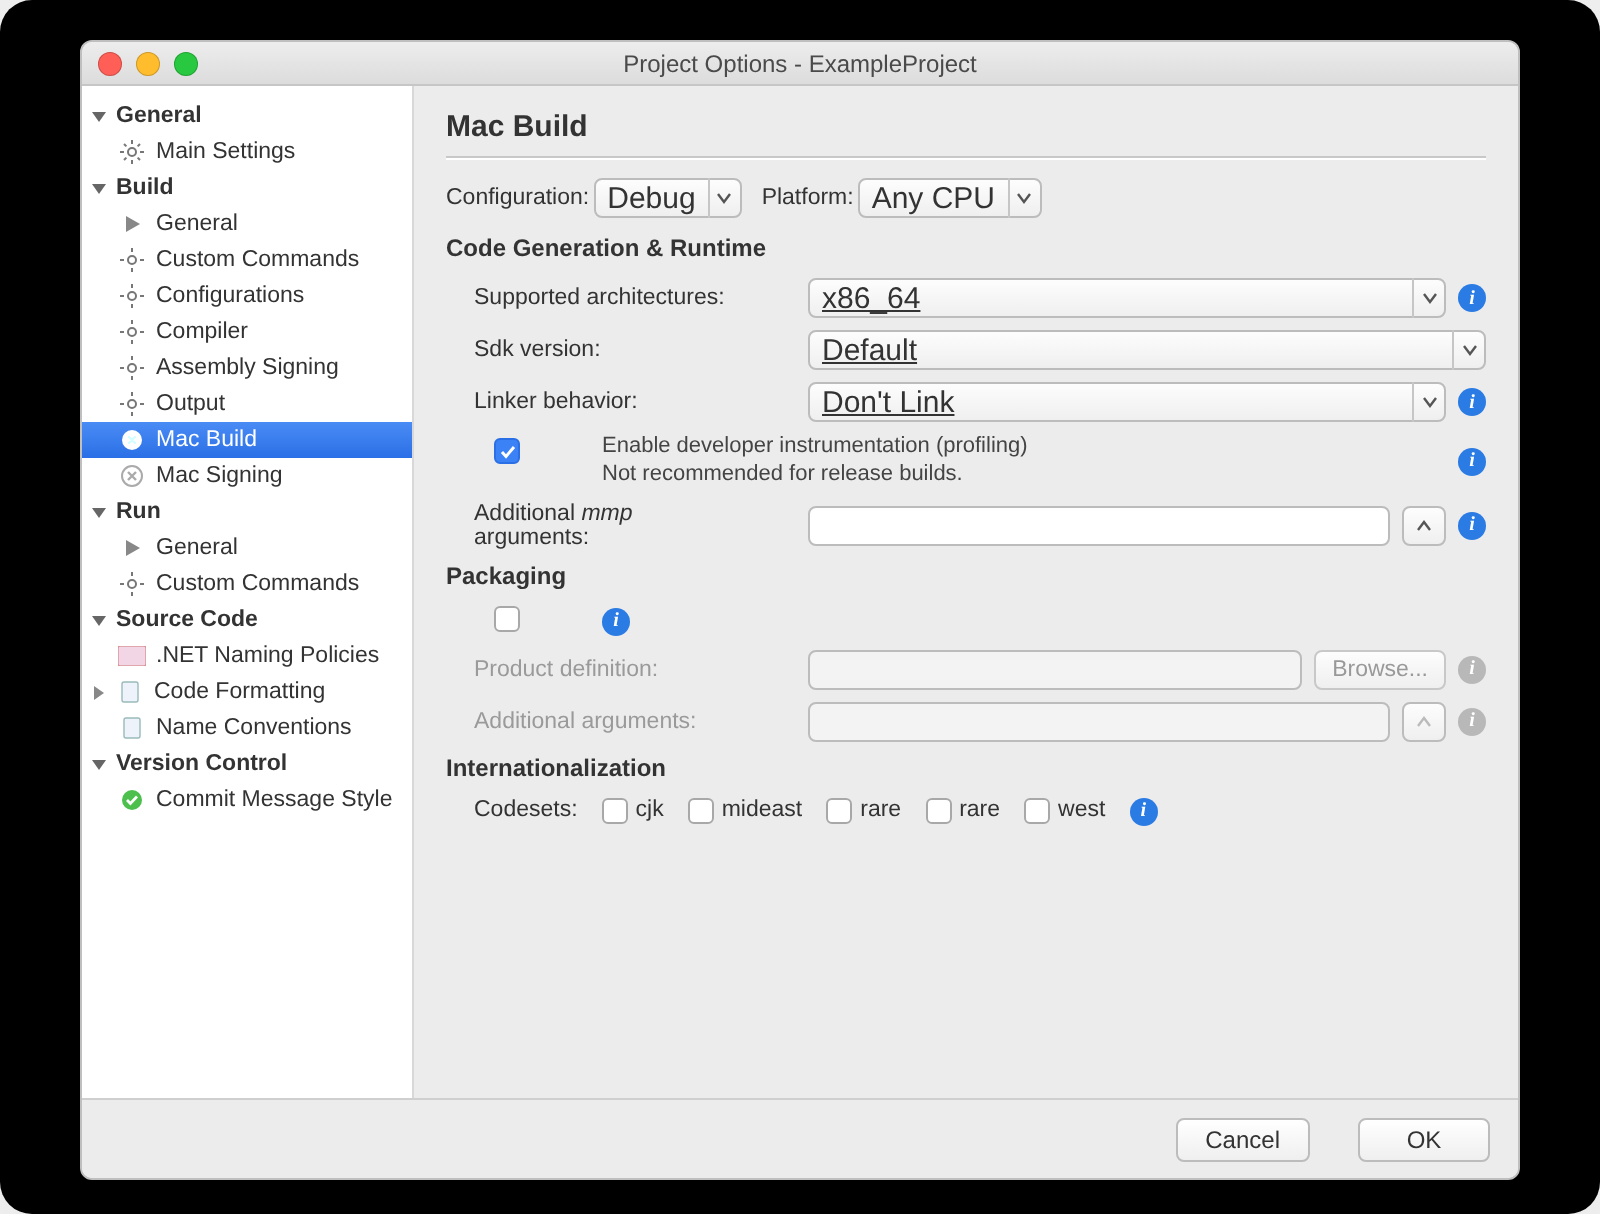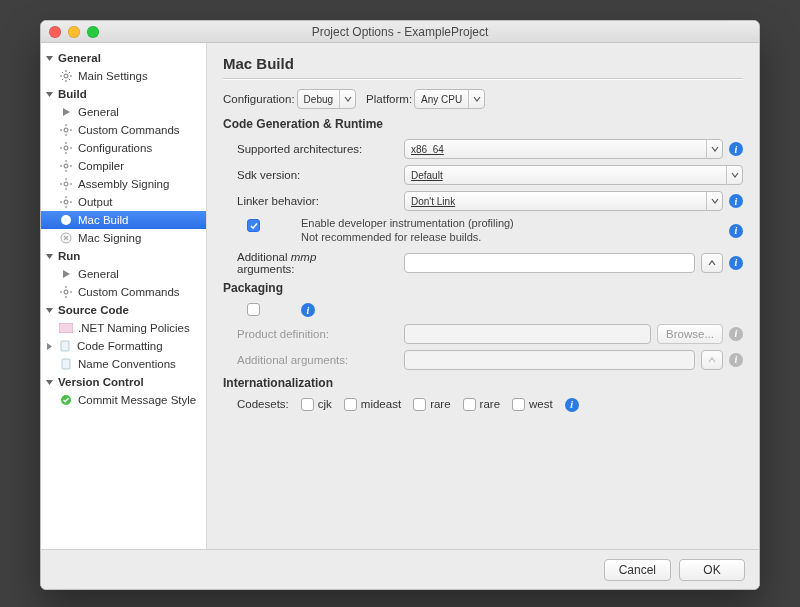--- a/index.html
+++ b/index.html
@@ -1,58 +1,58 @@
 <!DOCTYPE html>
 <html><head>
 <meta charset="utf-8">
 <style>
   * { box-sizing: border-box; }
   html, body { margin:0; padding:0; font-family: -apple-system, "Helvetica Neue", Arial, sans-serif; font-size:12px; color:#333; background:#eee; }
-  .stage { width:800px; height:607px; margin:0 auto; position:relative; background:#404040; }
+  .stage { width:800px; height:607px; margin:0 auto; position:relative; background:#000000;border-radius:16px; }
   .window { position:absolute; left:40px; top:20px; width:720px; height:570px; background:#ececec; border:1px solid #bfbfbf; border-radius:6px; box-shadow:0 18px 38px rgba(0,0,0,0.35); overflow:hidden; }
   .titlebar { height:22px; background:linear-gradient(#ededed,#dcdcdc); border-bottom:1px solid #c6c6c6; display:flex; align-items:center; position:relative; }
   .traffic { position:absolute; left:8px; top:5px; display:flex; gap:7px; }
   .tl { width:12px; height:12px; border-radius:50%; box-shadow:inset 0 0 0 0.5px rgba(0,0,0,0.2); }
   .tl.red { background:#ff5f57; } .tl.yellow { background:#ffbd2e; } .tl.green { background:#28c940; }
   .title { flex:1; text-align:center; font-size:12px; color:#4a4a4a; }
   .body { display:flex; height:calc(100% - 22px - 40px); }
   .sidebar { width:166px; background:#fff; border-right:1px solid #d8d8d8; padding:6px 0; overflow:auto; }
   .grp-hd { display:flex; align-items:center; gap:4px; padding:3px 6px 3px 4px; font-weight:600; color:#333; font-size:11.5px; }
   .disclosure { width:9px; height:9px; display:inline-block; }
   .item { display:flex; align-items:center; gap:5px; padding:2px 6px 2px 18px; font-size:11.5px; color:#333; white-space:nowrap; }
   .item.selected { background:#2a6fe6; background:linear-gradient(#4a8cf5,#2a6fe6); color:#fff; }
   .item.selected .ico { filter:brightness(5); }
   .ico { width:14px; height:14px; display:inline-flex; align-items:center; justify-content:center; }
   .main { flex:1; padding:12px 16px 10px 16px; background:#ececec; overflow:auto; }
   h1.page-title { font-size:15px; font-weight:600; margin:0 0 6px 0; }
   .hr { height:1px; background:#c8c8c8; box-shadow:0 1px 0 #fff; margin:4px 0 10px 0; }
   .row { display:flex; align-items:center; gap:2px; margin-bottom:8px; }
   .lbl { font-size:11.5px; color:#333; }
   .select { display:inline-flex; align-items:center; background:linear-gradient(#fdfdfd,#efefef); border:1px solid #bcbcbc; border-radius:4px; height:20px; }
-  .select .sval { padding:0 6px; font-size:10px; }
+  .select .sval { padding:0 6px; font-size:15px; }
   .select .sbtn { width:16px; height:20px; border-left:1px solid #c6c6c6; display:flex; align-items:center; justify-content:center; }
   .select.full { width:100%;text-decoration:underline; }
   .select.full .sval { flex:1; text-align:left; }
   .section-h { font-size:12px; font-weight:600; margin:6px 0 8px 0; }
   .form-row { display:flex; align-items:center; margin-bottom:6px;gap:41px; }
   .form-row .flabel { width:140px; padding-left:14px; font-size:11.5px; }
   .form-row .fctrl { flex:1; display:flex; align-items:center; gap:6px; }
   .select-long { flex:1; }
   .info { width:14px; height:14px; border-radius:50%; background:#2a7be4; color:#fff; font-size:10px; font-weight:bold; display:inline-flex; align-items:center; justify-content:center; font-family:Georgia,serif; font-style:italic; }
   .info.dim { background:#b8b8b8; }
   .checkbox { width:13px; height:13px; border:1px solid #a8a8a8; border-radius:3px; background:#fff; display:inline-flex; align-items:center; justify-content:center; font-size:10px; color:#2a6fe6; }
   .checkbox.on { background:#3b82f6; border-color:#2a6fe6; color:#fff; }
   .input { flex:1; height:20px; border:1px solid #bcbcbc; border-radius:4px; background:#fff; padding:0 4px; font-size:11.5px; }
   .input.disabled { background:#f3f3f3; color:#aaa; }
   .sqbtn { width:22px; height:20px; border:1px solid #bcbcbc; border-radius:4px; background:linear-gradient(#fdfdfd,#efefef); display:inline-flex; align-items:center; justify-content:center; font-size:10px; }
   .browse { height:20px; padding:0 8px; border:1px solid #c8c8c8; border-radius:4px; background:linear-gradient(#fdfdfd,#efefef); color:#999; font-size:11.5px; display:inline-flex; align-items:center; }
   .subtext { font-size:11px; color:#444; line-height:1.25; }
   .codesets { display:flex; align-items:flex-start; gap:12px; padding-left:14px; }
   .codesets .cb { display:flex; align-items:center; gap:4px; font-size:11.5px; }
-  .footer { position:absolute; bottom:0; left:0; right:0; height:40px; border-top:1px solid #cfcfcf; background:#ececec; display:flex; align-items:center; justify-content:flex-end; gap:8px; padding:0 14px; }
+  .footer { position:absolute; bottom:0; left:0; right:0; height:40px; border-top:1px solid #cfcfcf; background:#ececec; display:flex; align-items:center; justify-content:flex-end; gap:24px; padding:0 14px; }
   .btn { height:22px; min-width:66px; padding:0 14px; border:1px solid #bcbcbc; border-radius:4px; background:linear-gradient(#ffffff,#efefef); font-size:12px; display:inline-flex; align-items:center; justify-content:center; }
   .disabled-text { color:#9a9a9a; }
   svg { display:block; }
 </style>
 </head>
 <body>
 <div class="stage">
 <div class="window">
 
   <div class="titlebar">

